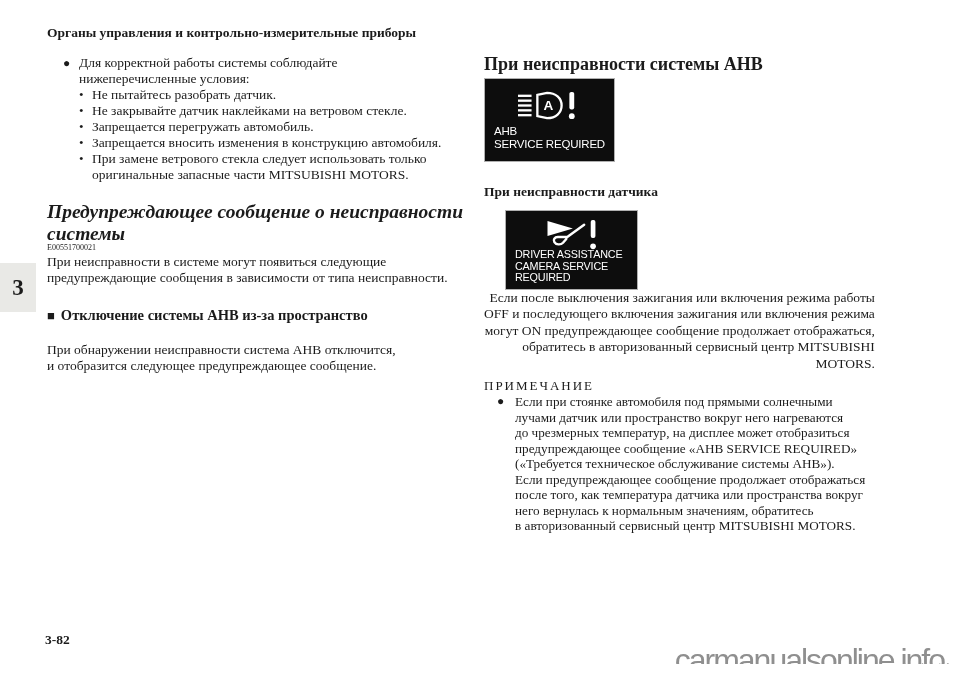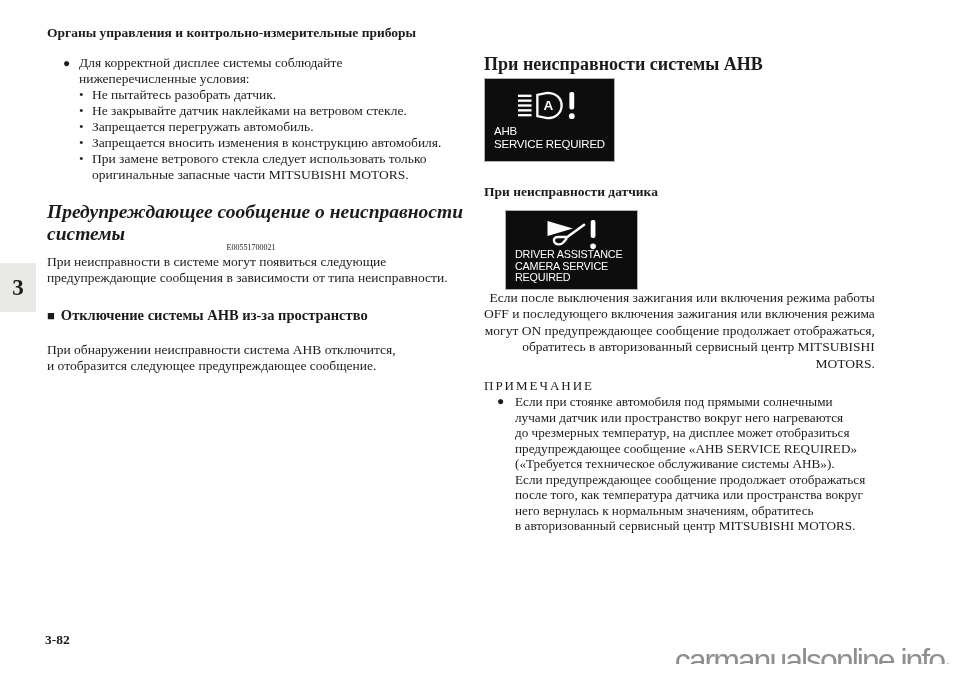--- a/index.html
+++ b/index.html
@@ -24,21 +24,21 @@
   .b-dot { flex:0 0 16px; font-size:12px; }
   .sub-bullets { margin-left:16px; }
   .sub-row { display:flex; }
   .s-dot { flex:0 0 13px; font-size:13px; }
   .s-text { flex:1; }
 
   .section-title {
     position:absolute; left:47px; top:201px; width:430px;
     font-style:italic; font-weight:bold; font-size:19.5px; line-height:22px;
   }
-  .section-code { position:absolute; left:47px; top:243px; width:408px; text-align:center; font-size:8px; }
+  .section-code { position:absolute; left:47px; top:243px; width:408px; text-align:left; font-size:8px; }
   .p1 { position:absolute; left:47px; top:254px; font-size:13.5px; line-height:16.3px; }
 
   .subsection { position:absolute; left:47px; top:307px; font-weight:bold; font-size:14.5px; }
   .sq-marker { display:inline-block; margin-right:6px; font-size:13px; vertical-align:0.5px; }
 
   .p2 { position:absolute; left:47px; top:342px; font-size:13.5px; line-height:16.3px; }
 
   .page-number { position:absolute; left:45px; top:632px; font-weight:bold; font-size:13.5px; }
 
   
@@ -85,21 +85,21 @@
   <div class="running-header">Органы управления и контрольно-измерительные приборы</div>
 
   <div class="chapter-tab">
     <span>3</span>
   </div>
 
   <div class="conditions">
     <div class="bullet-row">
       <span class="b-dot">●</span>
       <div class="nowrap-lines">
-          <div>Для корректной дисплее системы соблюдайте</div>
+          <div>Для корректной работы системы соблюдайте</div>
           <div>нижеперечисленные условия:</div>
         </div>
     </div>
     <div class="sub-bullets">
       <div class="sub-row">
         <span class="s-dot">•</span>
         <div class="s-text nowrap-lines">
             <div>Не пытайтесь разобрать датчик.</div>
           </div>
       </div>

